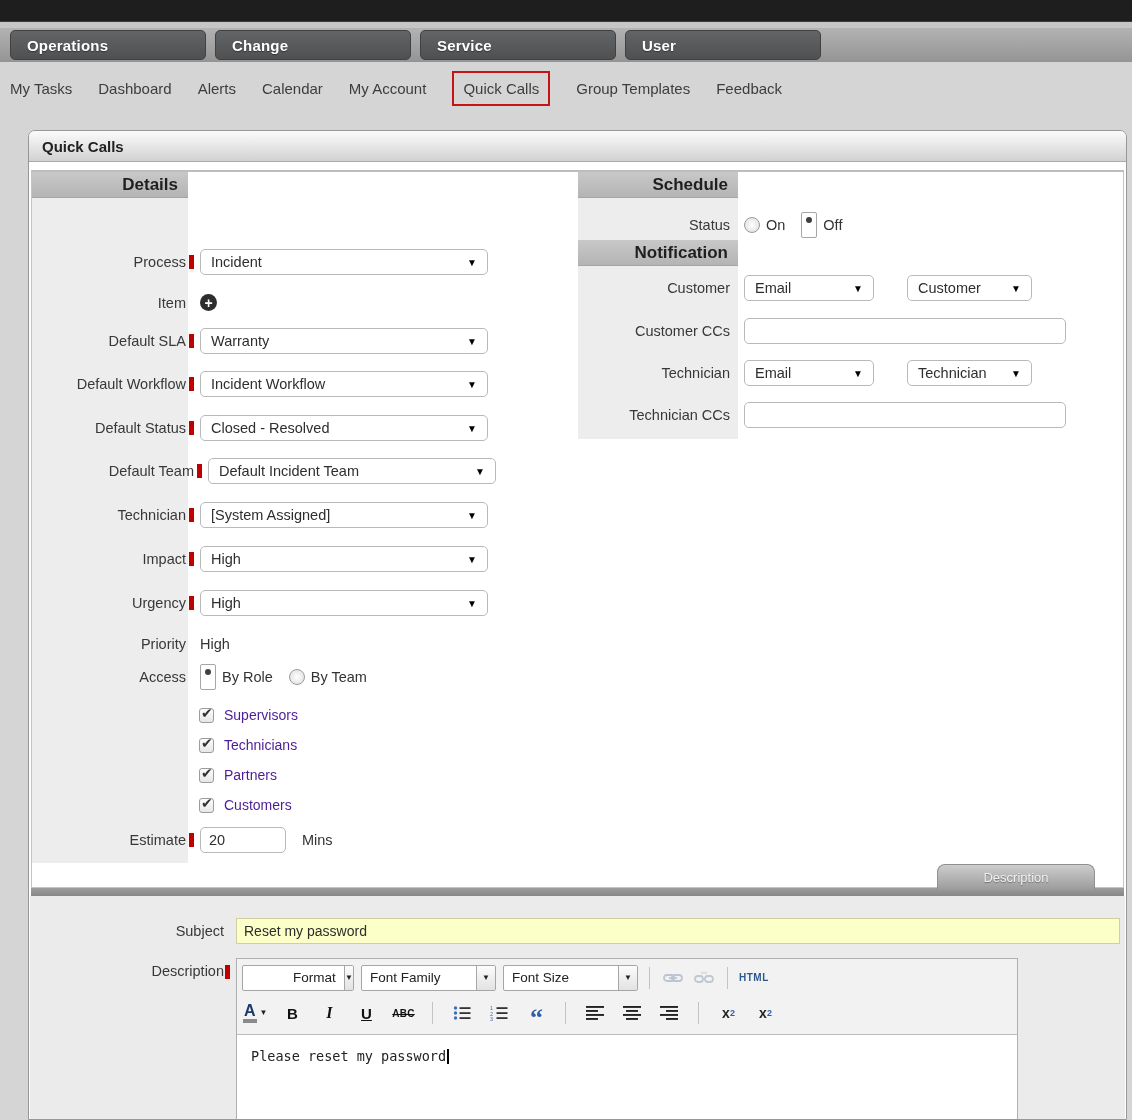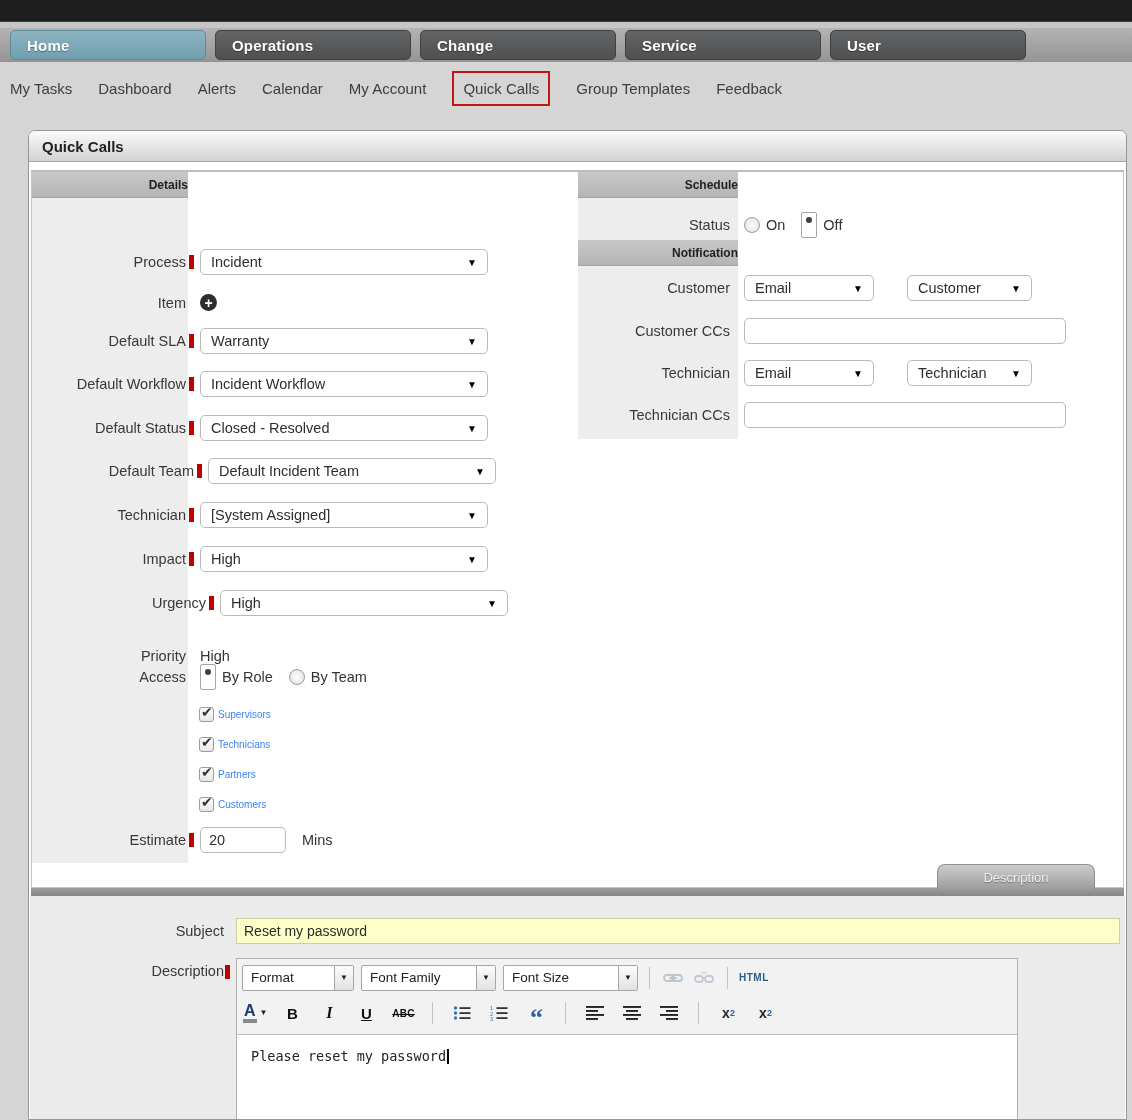--- a/index.html
+++ b/index.html
@@ -26,21 +26,21 @@
     border:1px solid #979797; border-radius:7px 7px 0 0; overflow:hidden; }
   .panel-header { height:31px; background:linear-gradient(#fbfbfb,#d2d2d2);
     border-bottom:1px solid #a9a9a9; display:flex; align-items:center;
     padding-left:13px; font-size:15px; font-weight:bold; color:#222; }
 
   .form-body { position:relative; margin:8px 2px 0 2px; height:718px;
     border:1px solid #c4c4c4; border-top:2px solid #bdbdbd; background:#fff; }
 
   .band { position:absolute; height:26px; background:linear-gradient(#c8c8c8,#b4b4b4);
     border-bottom:1px solid #a5a5a5; display:flex; align-items:center;
-    justify-content:flex-end; font-size:12px; font-weight:bold; color:#1f1f1f; }
+    justify-content:flex-end; padding-right:10px; font-size:17px; font-weight:bold; color:#1f1f1f; }
   .colbg { position:absolute; background:#ededed; }
 
   .frow { position:absolute; display:flex; align-items:center; }
   .lab { width:156px; text-align:right; padding-right:2px; font-size:14.5px; color:#383838; flex:0 0 auto;}
   .rlab { width:160px; text-align:right; padding-right:8px; font-size:14.5px; color:#383838; flex:0 0 auto;}
   .req { width:5px; height:14px; background:#c00000; margin-left:1px; flex:0 0 auto; }
   .req.hidden { visibility:hidden; }
   .gap6 { width:6px; flex:0 0 auto; }
 
   .tinput { height:26px; border:1px solid #b9b9b9; border-radius:5px; background:#fff;
@@ -56,21 +56,21 @@
   .radio { width:16px; height:16px; border-radius:50%; border:1px solid #9c9c9c;
     background:radial-gradient(#ffffff,#dcdcdc); position:relative; flex:0 0 auto; }
   .radio.sel::after { content:""; position:absolute; left:4px; top:4px; width:6px; height:6px;
     border-radius:50%; background:#3f3f3f; }
   .ropt { font-size:14.5px; color:#333; margin:0 16px 0 6px; }
 
   .chk { width:15px; height:15px; border:1px solid #9c9c9c; border-radius:3px;
     background:linear-gradient(#fdfdfd,#e7e7e7); position:relative; flex:0 0 auto; }
   .chk.checked::after { content:"\2714"; position:absolute; left:1px; top:-4px;
     font-size:14px; color:#333; }
-  .chklabel { font-size:10px; color:#3b82f6; margin-left:4px; }
+  .chklabel { font-size:14px; color:#4c1d95; margin-left:10px; }
 
   .plain { font-size:14.5px; color:#333; }
 
   
   .desc-tab { position:absolute; left:905px; top:692px; width:158px; height:26px;
     border-radius:8px 8px 0 0; background:linear-gradient(#cdcdcd,#9b9b9b);
     border:1px solid #909090; border-bottom:none; display:flex; align-items:center;
     justify-content:center; font-size:13px; color:#f1f1f1; text-shadow:0 1px 1px rgba(0,0,0,.35); }
   .divbar { height:8px; margin:0 2px; background:linear-gradient(#9d9d9d,#878787); }
   .desc-section { margin:0 1px; height:225px; background:#ebebeb; overflow:hidden; padding-top:22px; }
@@ -82,21 +82,21 @@
 
   
   .editor { width:782px; border:1px solid #b0b0b0; background:#f2f2f2; }
   .tb1 { display:flex; align-items:center; padding:5px 5px; gap:7px; height:37px;}
   .sel { height:26px; background:#fff; border:1px solid #a6a6a6; border-radius:2px;
     display:flex; align-items:center; }
   .sel .sval { padding:0 8px; font-size:13.5px; color:#222; flex:1; }
   .sel .sbtn { width:19px; height:100%; border-left:1px solid #a6a6a6;
     background:linear-gradient(#fcfcfc,#e2e2e2); display:flex; align-items:center; justify-content:center;
     font-size:8px; color:#222; }
-  .w112{width:112px;} .w135{width:135px;}
+  .w112{width:112px;padding-left:42px;} .w135{width:135px;}
   .tsep { width:1px; height:22px; background:#c3c3c3; margin:0 4px; flex:0 0 auto;}
   .icbtn { width:24px; height:24px; display:flex; align-items:center; justify-content:center;
     cursor:pointer; flex:0 0 auto; }
   .disabled { opacity:.55; }
   .htmlbtn { font-size:10px; font-weight:bold; color:#2d5a8a; letter-spacing:.5px; cursor:pointer;}
 
   .tb2 { display:flex; align-items:center; padding:2px 6px 6px 6px; gap:13px; height:38px;}
   .fcolor { display:flex; align-items:center; gap:3px; cursor:pointer;}
   .fcolor .A { font-weight:bold; font-size:16px; color:#1b3a6b;
     border-bottom:4px solid #8a8a8a; line-height:1.05; padding:0 1px;}
@@ -113,21 +113,20 @@
     padding:13px 0 0 14px; font-family:"DejaVu Sans Mono",monospace; font-size:13.5px; color:#222;}
   .caret-bar { display:inline-block; width:2px; height:15px; background:#000;
     vertical-align:text-bottom; margin-left:1px; }
 </style>
 </head>
 <body>
 
 <div class="topbar"></div>
 
 <div class="tabband">
-  <div class="tab active">Home</div>
   <div class="tab">Operations</div>
   <div class="tab">Change</div>
   <div class="tab">Service</div>
   <div class="tab">User</div>
 </div>
 
 <div class="subnav">
   <span class="item">My Tasks</span>
   <span class="item">Dashboard</span>
   <span class="item">Alerts</span>
@@ -221,31 +220,31 @@
     <div class="frow" style="left:0;top:374px;">
       <span class="lab">Impact</span>
       <span class="req"></span>
         <span class="gap6"></span>
       <div class="dropdown" style="width:288px;">
         <span>High</span>
           <span class="arrow">▼</span>
       </div>
     </div>
 
-    <div class="frow" style="left:0;top:418px;padding-left:20px;">
+    <div class="frow" style="left:0;top:418px;">
       <span class="lab">Urgency</span>
       <span class="req"></span>
         <span class="gap6"></span>
       <div class="dropdown" style="width:288px;">
         <span>High</span>
           <span class="arrow">▼</span>
       </div>
     </div>
 
-    <div class="frow" style="left:0;top:476px;">
+    <div class="frow" style="left:0;top:464px;">
       <span class="lab">Priority</span>
       <span class="req hidden"></span>
         <span class="gap6"></span>
       <span class="plain">High</span>
     </div>
 
     <div class="frow" style="left:0;top:492px;">
       <span class="lab">Access</span>
       <span class="req hidden"></span>
         <span class="gap6"></span>

